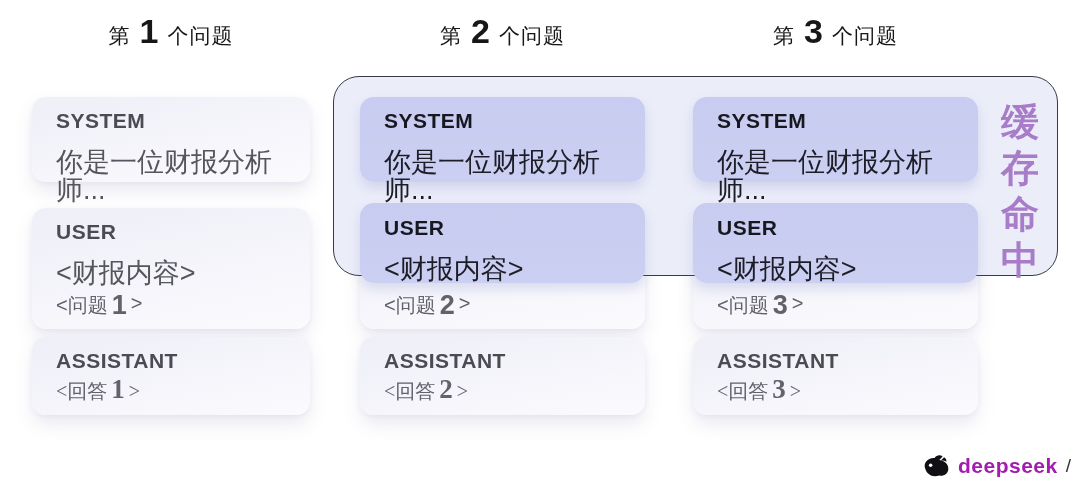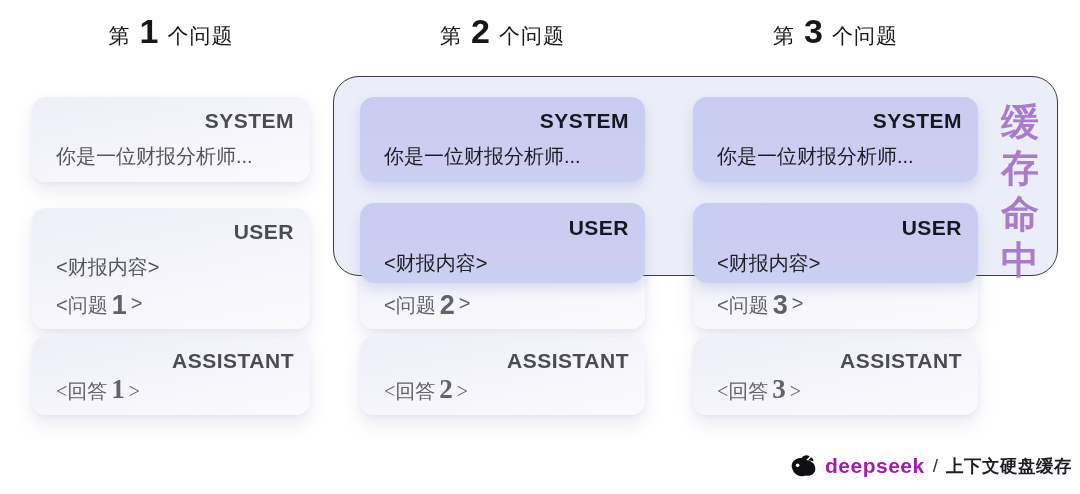--- a/index.html
+++ b/index.html
@@ -39,22 +39,22 @@
   .box { position:absolute; left:0; right:0; border-radius:14px; padding:11px 16px 0 24px; }
   .box.sys { top:97px;  height:85px; }
   .box.usr { top:208px; height:121px; }
   .box.ast { top:337px; height:78px; }
 
   .light {
     background:linear-gradient(168deg,#eeeff7 0%,#f5f5fb 55%,#fbfbfe 100%);
     box-shadow:0 10px 18px rgba(110,110,160,0.13), 0 2px 5px rgba(110,110,160,0.08);
   }
 
-  .role    { font-size:21px; font-weight:700; color:#4b4b52; line-height:26px; letter-spacing:0.5px;text-align:right; }
-  .content { font-size:20px; color:#55555c; line-height:28px; margin-top:8px; }
+  .role    { font-size:21px; font-weight:700; color:#4b4b52; line-height:26px; letter-spacing:0.5px; }
+  .content { font-size:27px; color:#55555c; line-height:28px; margin-top:14px; }
 
   .usr-top { border-radius:14px; }
   .question {
     position:absolute; left:24px; top:84px; font-size:20px; color:#62626a;
     display:flex; align-items:flex-start; white-space:nowrap;
   }
   .answer {
     font-size:20px; color:#62626a; line-height:28px; margin-top:2px;
     display:flex; align-items:baseline; white-space:nowrap;font-family:Liberation Serif, serif;
   }
@@ -196,16 +196,15 @@
 
   <div class="footer">
     <span>
       <svg class="whale" viewBox="0 0 32 26" xmlns="http://www.w3.org/2000/svg" aria-hidden="true">
         <path d="M4.2 15.5 C2.2 9.5 7.5 3.6 14.5 4.4 C16.2 1.2 20.6 0.6 23.2 2.6 L19.6 6.4 C26.2 7.2 30.4 12.0 29.2 17.6 C28.2 21.9 23.8 24.4 19.6 23.3 C12.2 25.6 6.2 22.6 4.2 15.5 Z M21.5 6.8 L24.8 3.4 C26.8 4.6 27.6 6.4 27.2 8.4 C25.6 7.4 23.7 6.9 21.5 6.8 Z" fill="#101014"></path>
         <circle cx="10.2" cy="12.2" r="1.9" fill="#ffffff"></circle>
       </svg>
     </span>
     <span class="brand">deepseek</span>
     <span class="sep">/</span>
-    <span class="caption">上下文硬盘缓存</span>
   </div>
 
 </div>
 
 </body></html>

